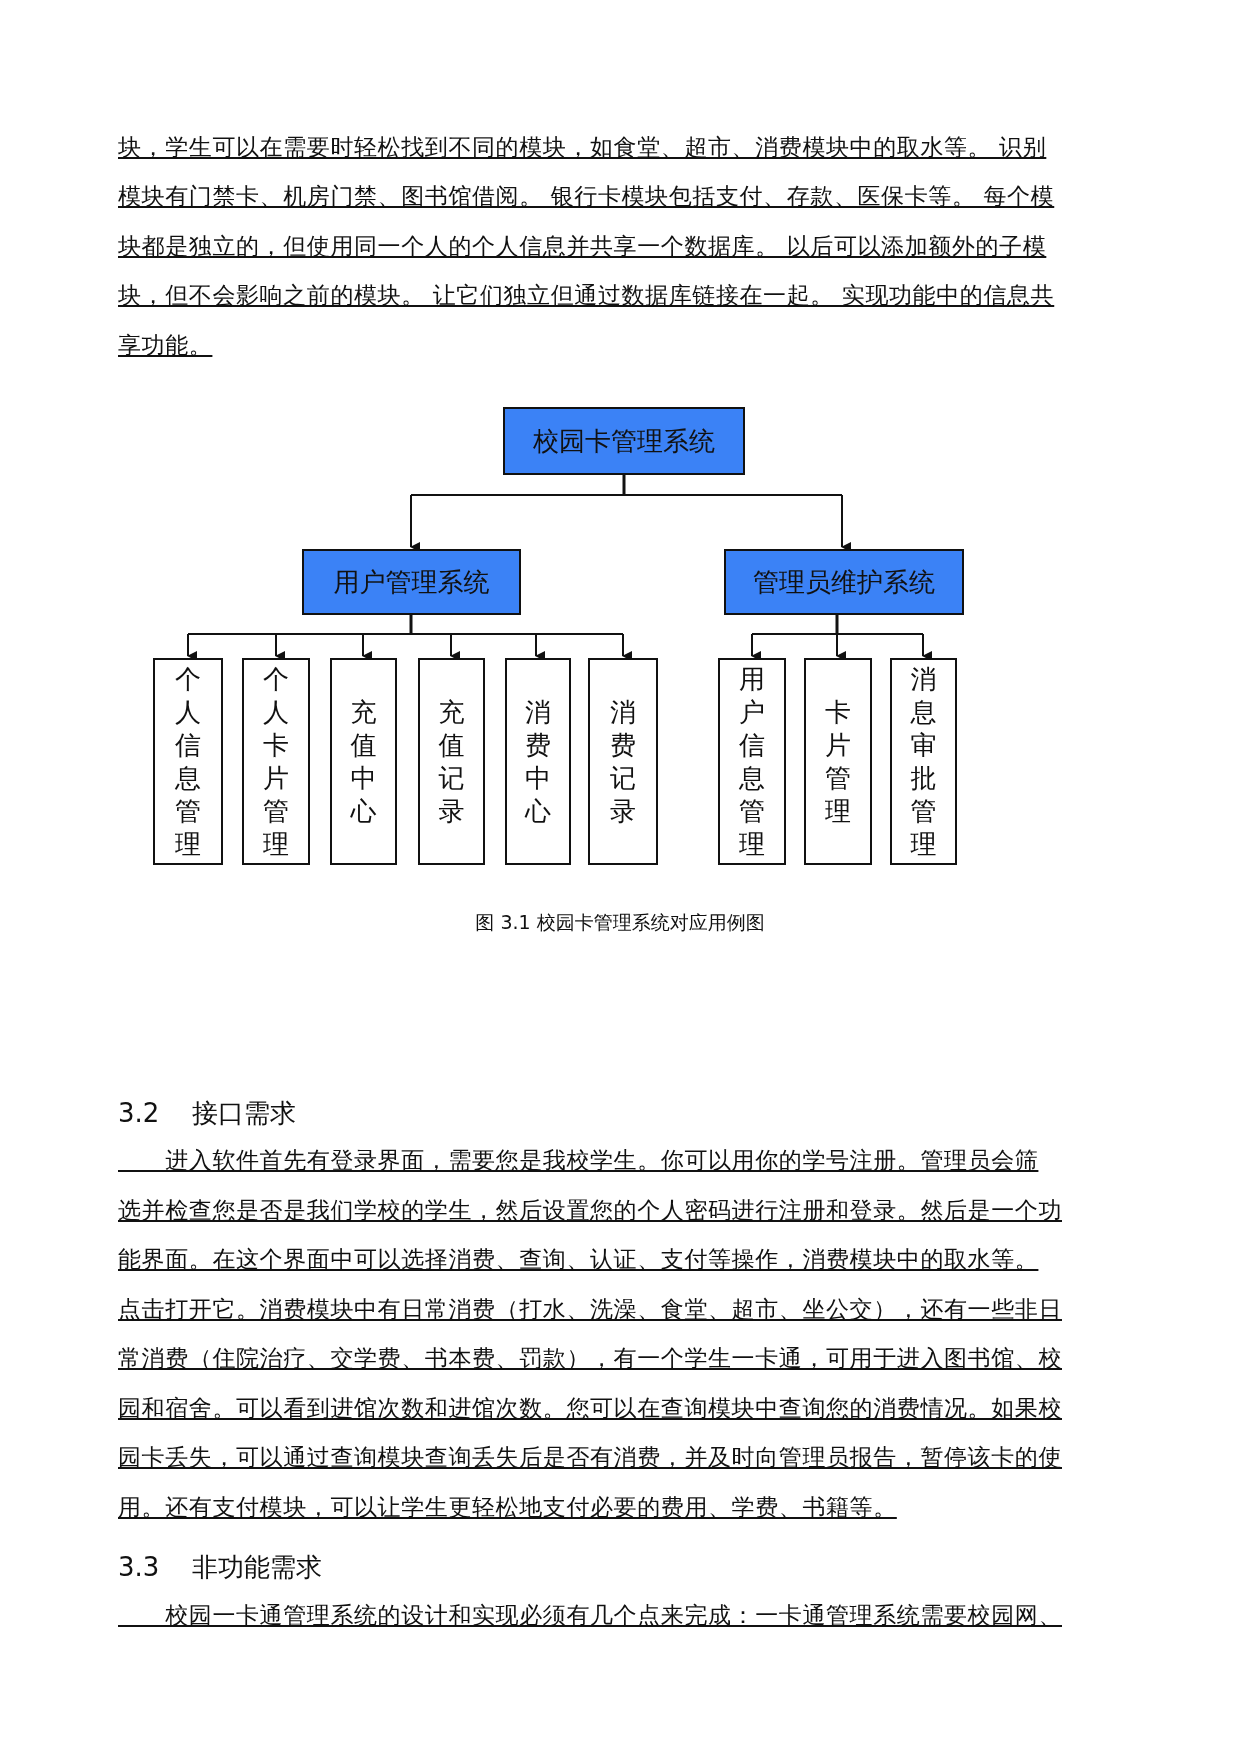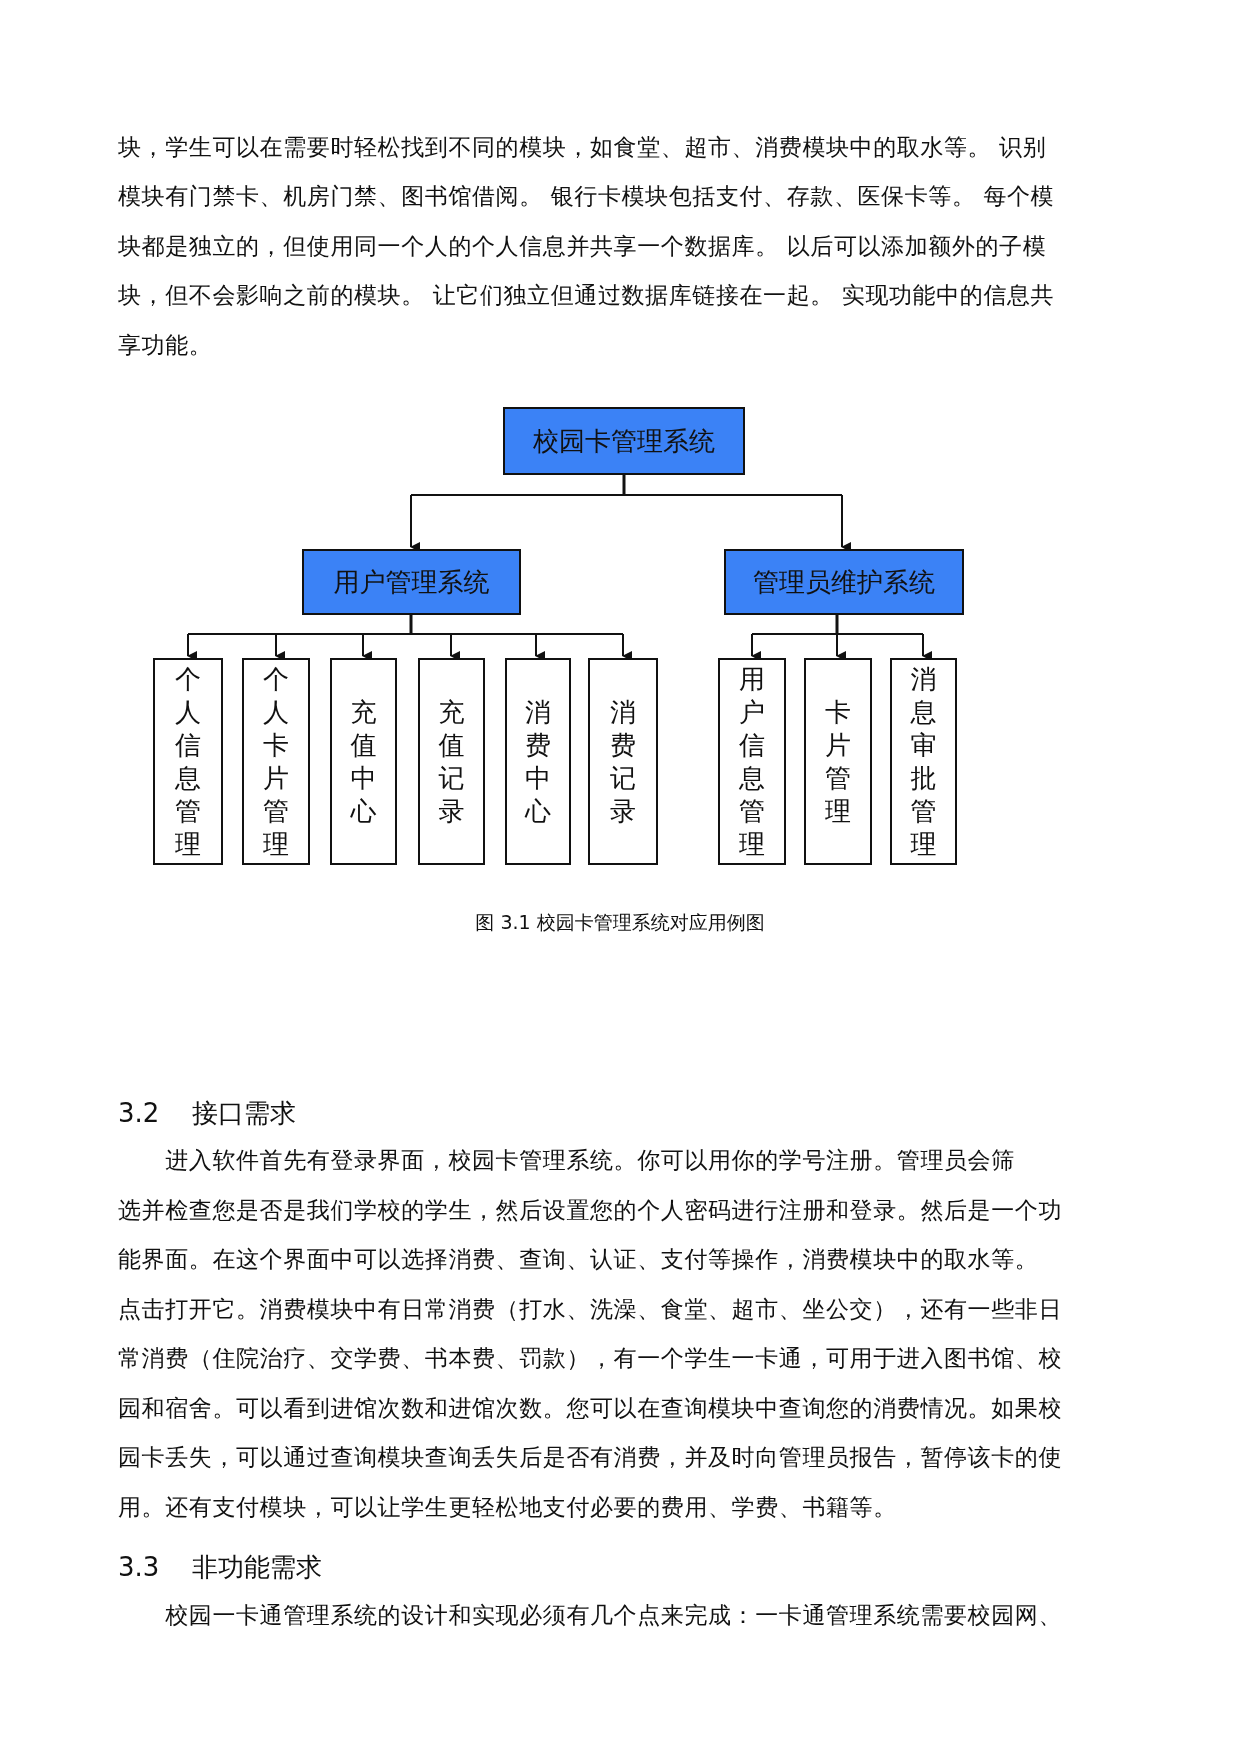--- a/index.html
+++ b/index.html
@@ -1,19 +1,19 @@
 <!DOCTYPE html>
 <html><head>
 <meta charset="utf-8">
 <style>
   html, body { margin:0; padding:0; background:#ffffff; }
   body { width:1240px; height:1754px; position:relative; overflow:hidden;
          font-family:"DejaVu Sans", "Liberation Sans", sans-serif; color:#111; }
   .line { position:absolute; left:118px; width:1010px; font-size:23px; line-height:30px;
-          white-space:nowrap; letter-spacing:0.6px; }
+          white-space:nowrap; letter-spacing:0.6px;text-decoration:underline; }
   .heading { position:absolute; left:118px; font-size:26px; font-weight:normal; line-height:32px; white-space:nowrap; }
   .heading .num { display:inline-block; width:74px; }
   .caption { position:absolute; left:0; width:1240px; text-align:center; font-size:19px; top:910px; }
   .box { position:absolute; border:2px solid #111; background:#3b82f6; box-sizing:border-box;
          display:flex; align-items:center; justify-content:center; font-size:26px; }
   .vbox { position:absolute; border:2px solid #111; background:#fff; box-sizing:border-box;
           display:flex; flex-direction:column; align-items:center; justify-content:center;
           font-size:26px; line-height:33px; }
   .vbox span { display:block; }
   svg.conn { position:absolute; left:0; top:0; }
@@ -129,21 +129,21 @@
       <span>理</span>
     </div>
 
   <div class="caption">图 3.1 校园卡管理系统对应用例图</div>
 </div>
 
 <div class="heading" style="top:1097px">
   <span class="num">3.2</span><span>接口需求</span>
 </div>
 <div>
-  <div class="line" style="top:1145px">　　进入软件首先有登录界面，校园卡管理系统。你可以用你的学号注册。管理员会筛</div>
+  <div class="line" style="top:1145px">　　进入软件首先有登录界面，需要您是我校学生。你可以用你的学号注册。管理员会筛</div>
   <div class="line" style="top:1195px">选并检查您是否是我们学校的学生，然后设置您的个人密码进行注册和登录。然后是一个功</div>
   <div class="line" style="top:1244px">能界面。在这个界面中可以选择消费、查询、认证、支付等操作，消费模块中的取水等。</div>
   <div class="line" style="top:1294px">点击打开它。消费模块中有日常消费（打水、洗澡、食堂、超市、坐公交），还有一些非日</div>
   <div class="line" style="top:1343px">常消费（住院治疗、交学费、书本费、罚款），有一个学生一卡通，可用于进入图书馆、校</div>
   <div class="line" style="top:1393px">园和宿舍。可以看到进馆次数和进馆次数。您可以在查询模块中查询您的消费情况。如果校</div>
   <div class="line" style="top:1442px">园卡丢失，可以通过查询模块查询丢失后是否有消费，并及时向管理员报告，暂停该卡的使</div>
   <div class="line" style="top:1492px">用。还有支付模块，可以让学生更轻松地支付必要的费用、学费、书籍等。</div>
 </div>
 
 <div class="heading" style="top:1551px">

